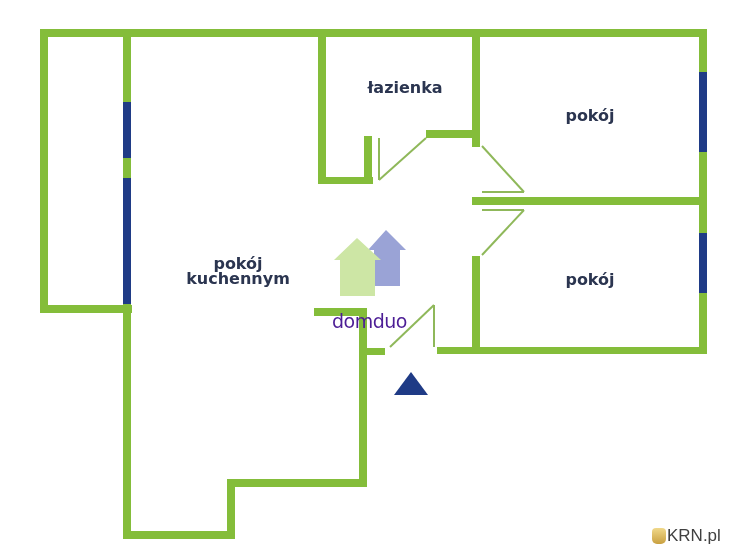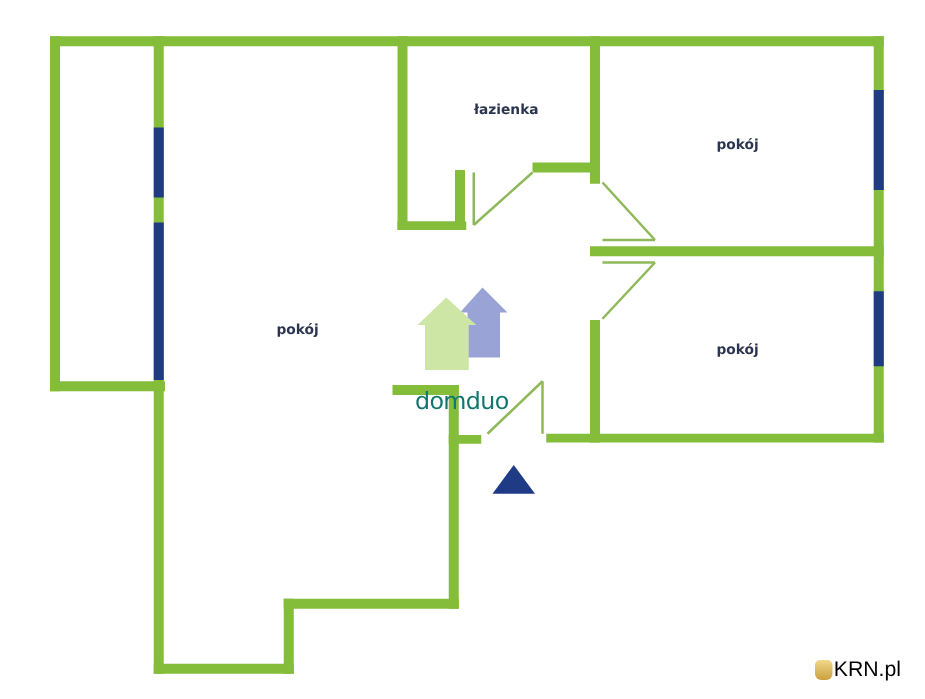--- a/index.html
+++ b/index.html
@@ -1,23 +1,23 @@
 <!DOCTYPE html>
 <html><head>
 <meta charset="utf-8">
 <style>
   html, body { margin: 0; padding: 0; background: #ffffff; }
   body { width: 740px; height: 559px; position: relative; overflow: hidden; font-family: "DejaVu Sans", sans-serif; }
   svg.plan { position: absolute; left: 0; top: 0; }
   .wall { fill: #84bd3a; }
   .win { fill: #1f3b86; }
   .door { stroke: #8fb85a; stroke-width: 2; fill: none; }
-  .room-label { position: absolute; color: #2b3550; font-weight: bold; font-size: 11px; text-align: center; line-height: 15px; font-family: "DejaVu Sans", sans-serif; }
-  .logo-text { position: absolute; left: 332px; top: 310px; color: #0f766e; font-size: 19px; letter-spacing: -0.5px; font-family: "DejaVu Sans", sans-serif; }
-  .krn { position: absolute; left: 652px; top: 526px; color: #000000; font-size: 17px; font-family: "Liberation Sans", sans-serif; display: flex; align-items: center; }
+  .room-label { position: absolute; color: #2b3550; font-weight: bold; font-size: 16px; text-align: center; line-height: 15px; font-family: "DejaVu Sans", sans-serif; }
+  .logo-text { position: absolute; left: 332px; top: 310px; color: #4c1d95; font-size: 19px; letter-spacing: -0.5px; font-family: "DejaVu Sans", sans-serif; }
+  .krn { position: absolute; left: 652px; top: 526px; color: #404040; font-size: 17px; font-family: "Liberation Sans", sans-serif; display: flex; align-items: center; }
   .krn .bag { width: 14px; height: 16px; border-radius: 4px 4px 5px 5px; background: linear-gradient(#f0d88a, #c9a040); margin-right: 1px; }
 </style>
 </head>
 <body>
 
 <svg class="plan" width="740" height="559" viewBox="0 0 740 559">
 
   <rect class="wall" x="40" y="29" width="667" height="8"></rect>
 
   <rect class="wall" x="40" y="29" width="8" height="284"></rect>
@@ -59,20 +59,21 @@
   <line class="door" x1="390" y1="347" x2="434" y2="305"></line>
 
   <polygon class="win" points="411,372 394,395 428,395"></polygon>
 
   <polygon fill="#9aa3d6" points="368,250 386,230 406,250 400,250 400,286 374,286 374,250"></polygon>
   <polygon fill="#cde6a5" points="334,260 357,238 381,260 375,260 375,296 340,296 340,260"></polygon>
 </svg>
 
 <div class="room-label" style="left:178px; top:256px; width:120px;">
   <div>pokój</div>
+  <div>kuchennym</div>
 </div>
 <div class="room-label" style="left:360px; top:80px; width:90px;">łazienka</div>
 <div class="room-label" style="left:550px; top:108px; width:80px;">pokój</div>
 <div class="room-label" style="left:550px; top:272px; width:80px;">pokój</div>
 
 <div class="logo-text">domduo</div>
 
 <div class="krn">
   <span class="bag"></span>
   <span>KRN.pl</span>

